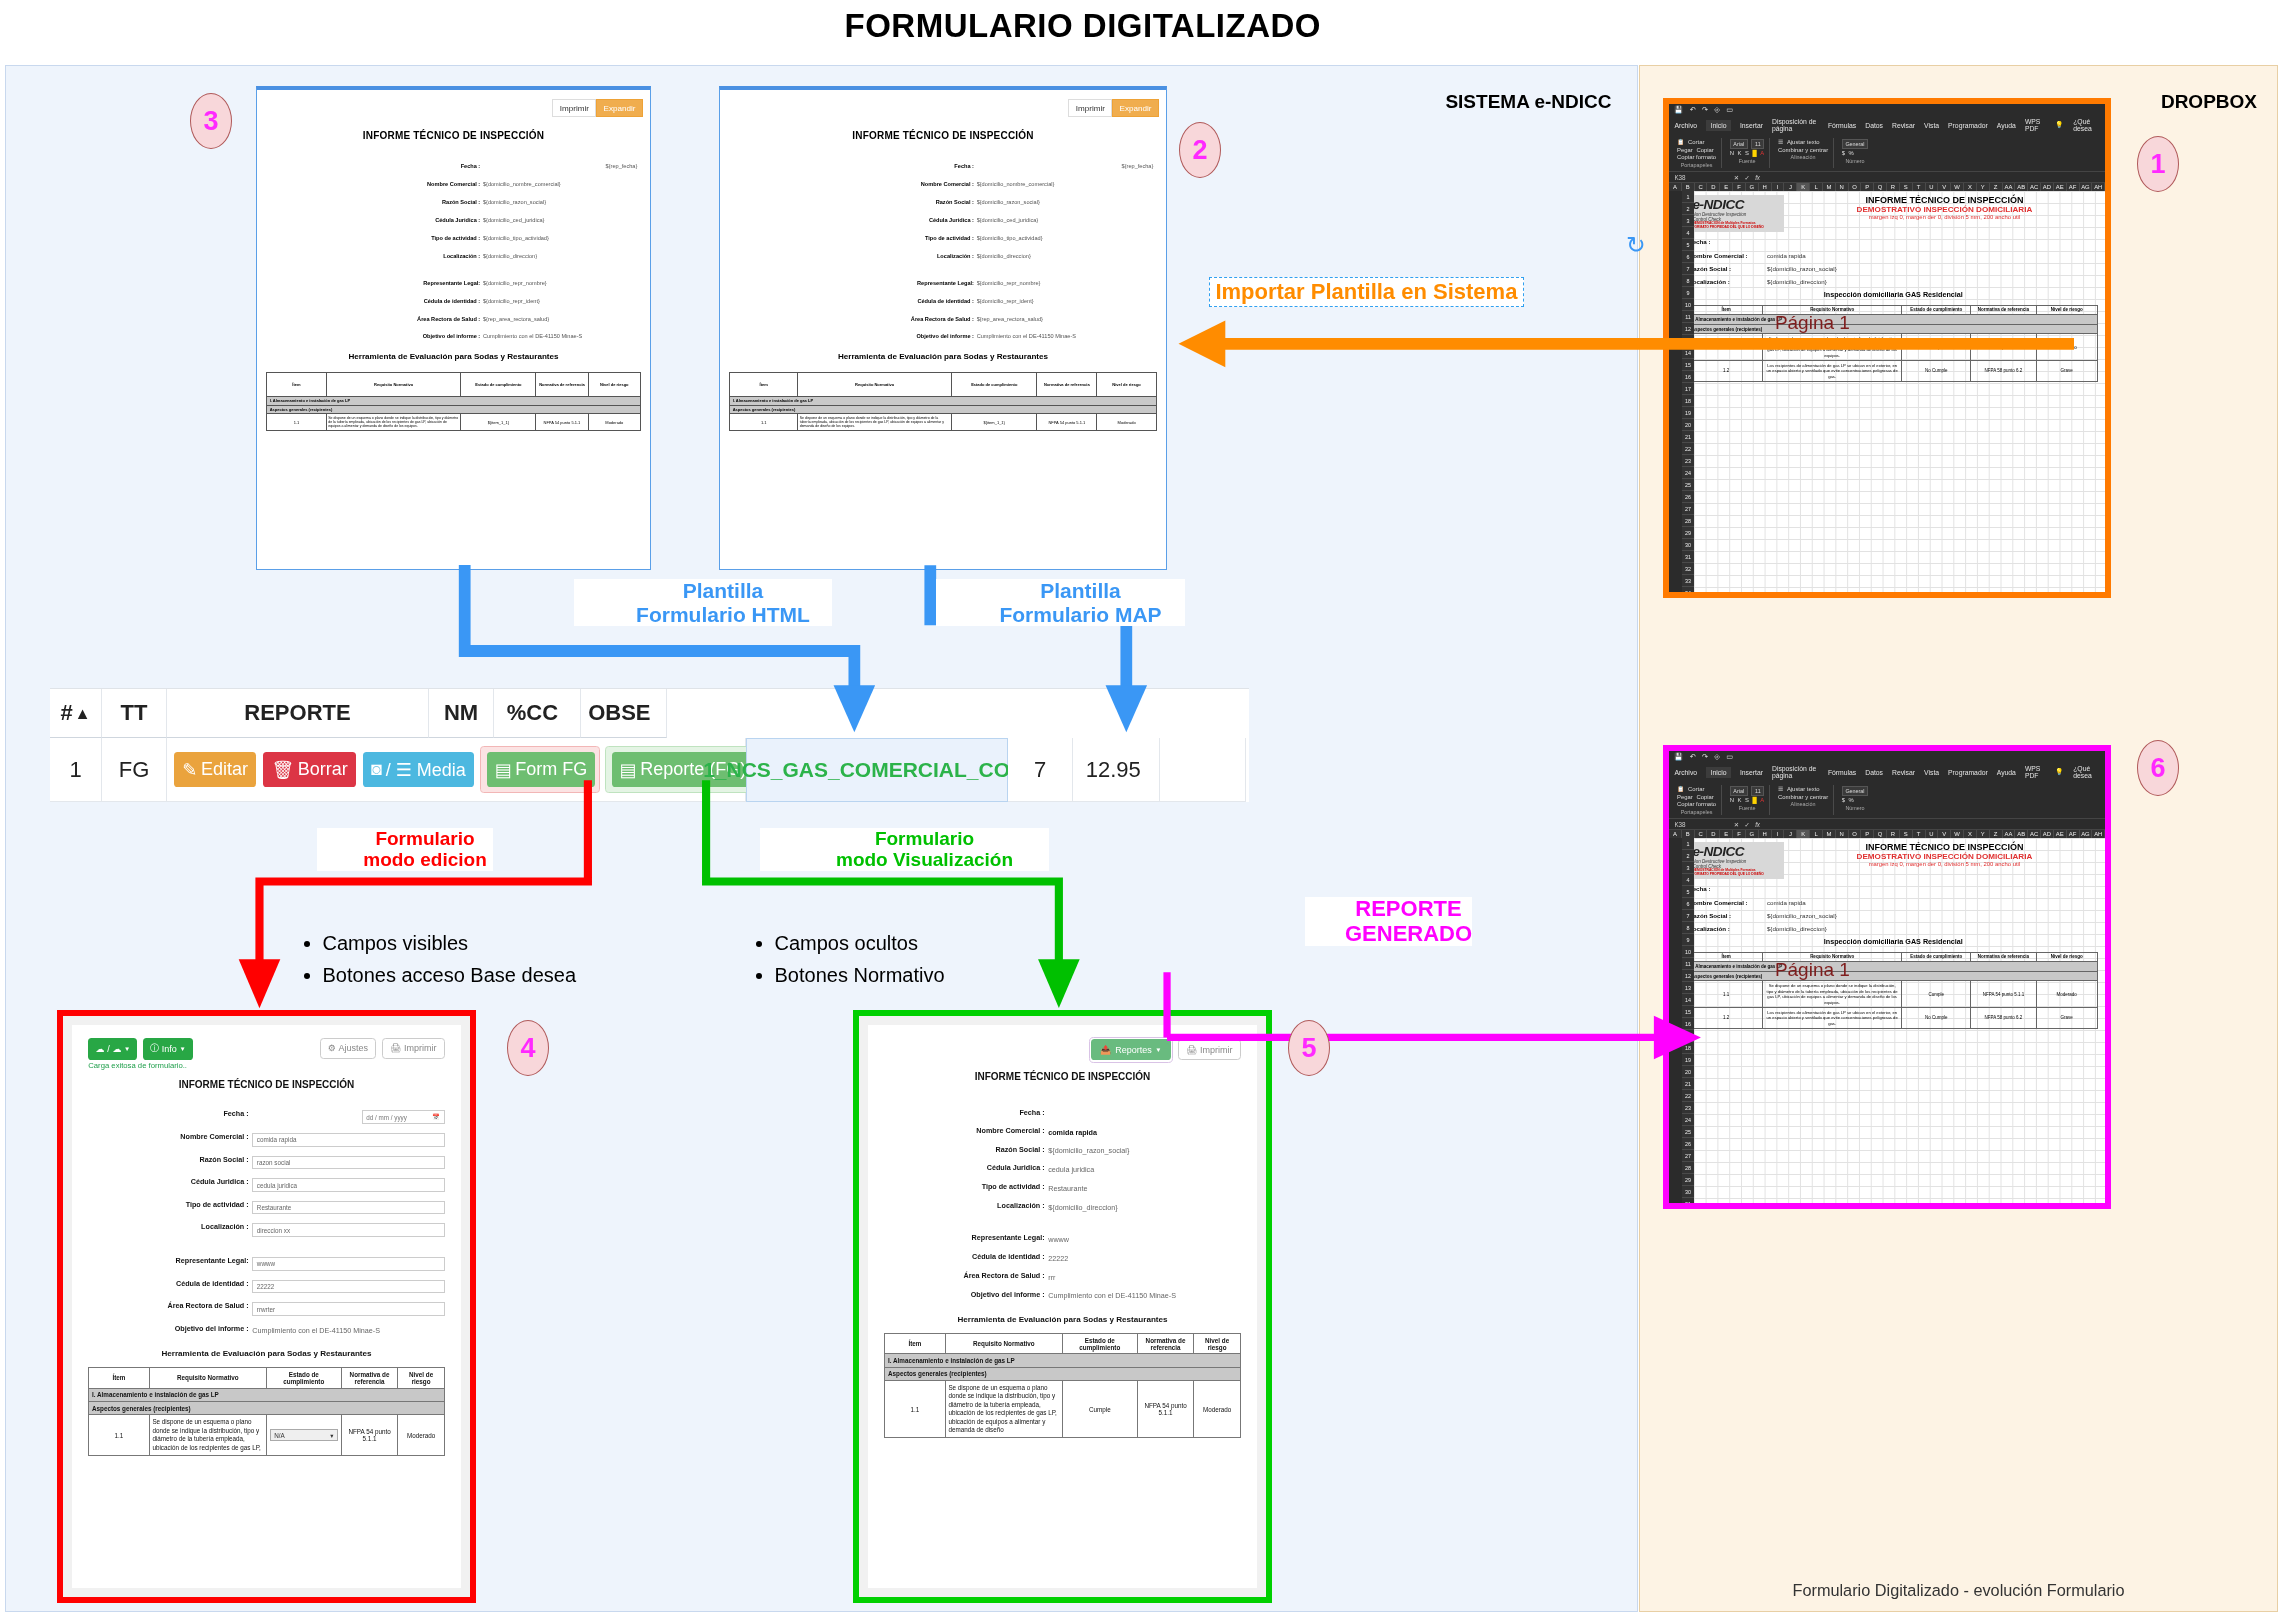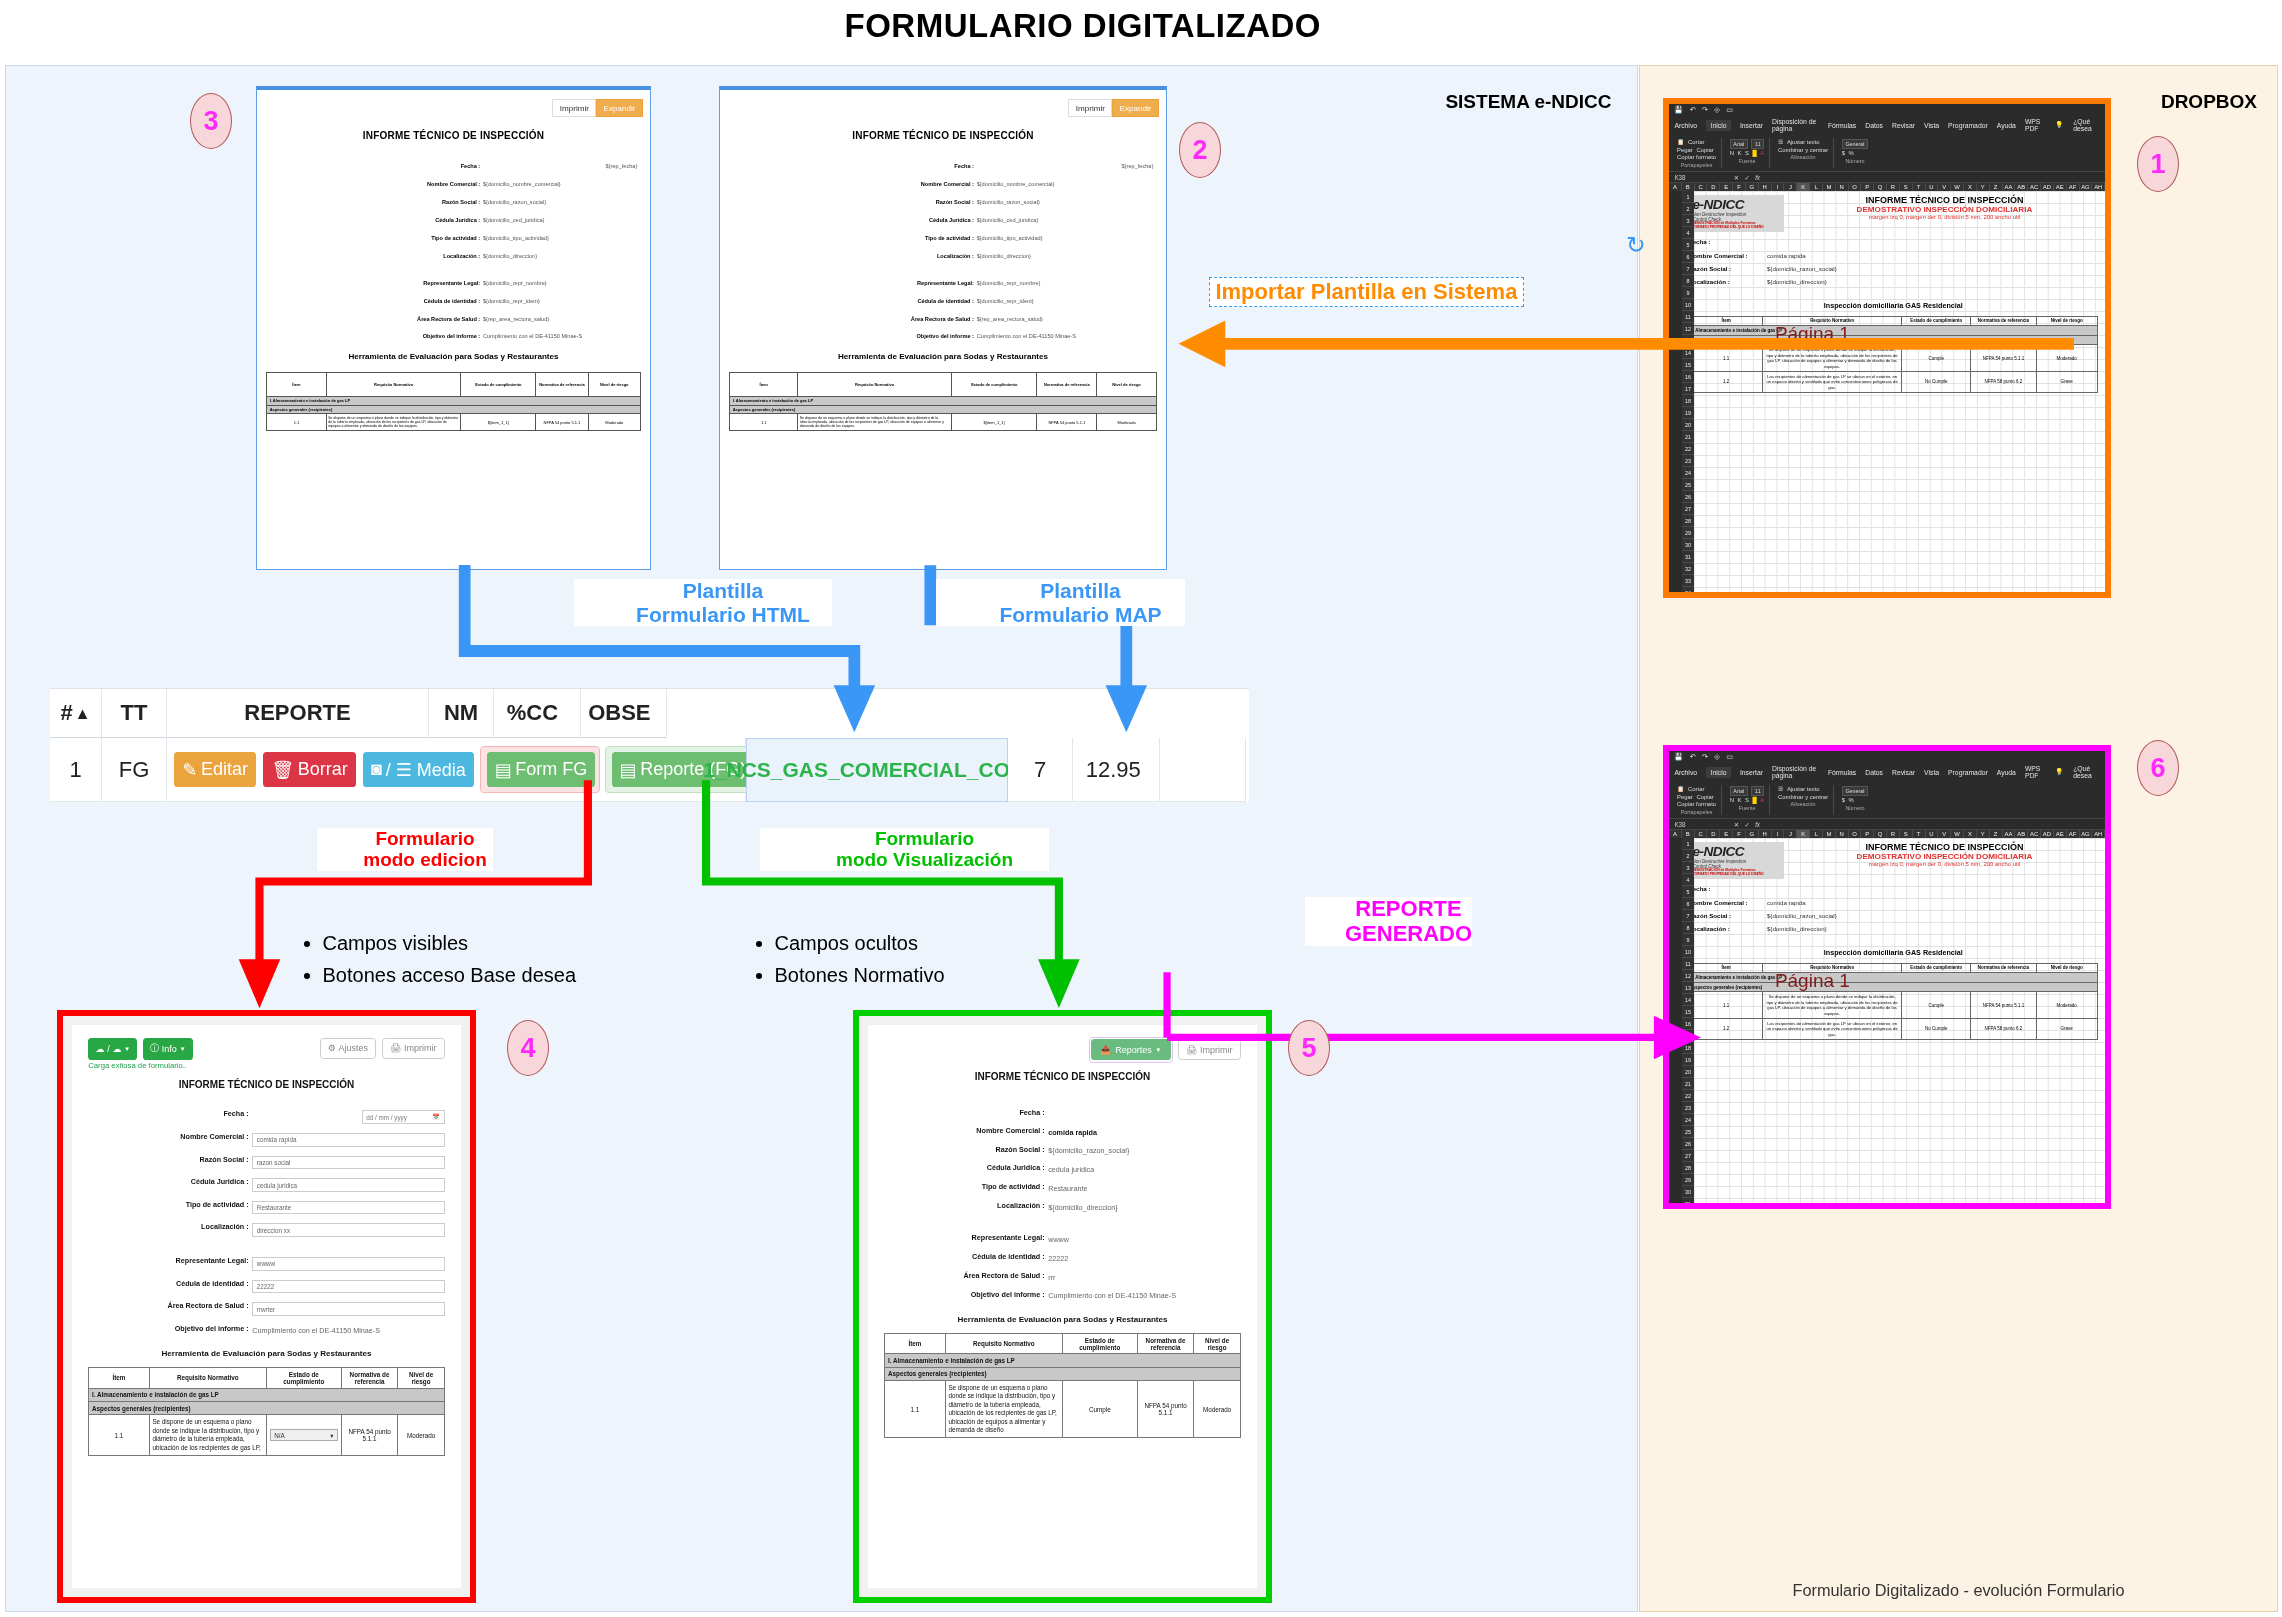--- a/index.html
+++ b/index.html
@@ -195,21 +195,21 @@
   .logo-box { background:#d8d8d8; width:95px; padding:1.8px 3.6px; }
   .logo-t { font-size:13.6px; font-style:italic; font-weight:bold; color:#222; letter-spacing:-0.5px;}
   .logo-s { font-size:4.5px; font-style:italic; color:#333; line-height:1.2;}
   .logo-r { font-size:3.3px; color:#c00; font-weight:bold; line-height:1.2;}
   .xl-h1 { text-align:center; font-size:9px; font-weight:bold; color:#000; }
   .xl-h2 { text-align:center; font-size:8.1px; font-weight:bold; color:#e03030; }
   .xl-h3 { text-align:center; font-size:5.9px; color:#e03030; }
   .xl-f { display:flex; font-size:6.2px; margin-top:6.3px;}
   .xl-f b { width:78px; color:#000;}
   .xl-f span { color:#333;}
-  .xl-h4 { text-align:center; font-size:7.2px; font-weight:bold; margin-top:16px; color:#000;}
+  .xl-h4 { text-align:center; font-size:7.2px; font-weight:bold; margin-top:5px; color:#000;}
   .xl-tbl { border-collapse:collapse; width:100%; font-size:4.5px; color:#000; margin-top:5.4px;}
   .xl-tbl th, .xl-tbl td { border:0.9px solid #666; padding:1.8px; text-align:center; vertical-align:middle;}
   .xl-tbl td.sec { background:#c8c8c8; text-align:left; font-weight:bold;}
   .xl-tbl td.req { text-align:center; line-height:1.3; font-size:4.2px;}
   .wm { position:absolute; font-size:19px; color:#7f1d1d; font-weight:300; pointer-events:none; z-index:5;}
   .refresh-icon { position:absolute; color:#3a97f5; font-size:23.5px; }
 </style>
 </head>
 <body>
 

